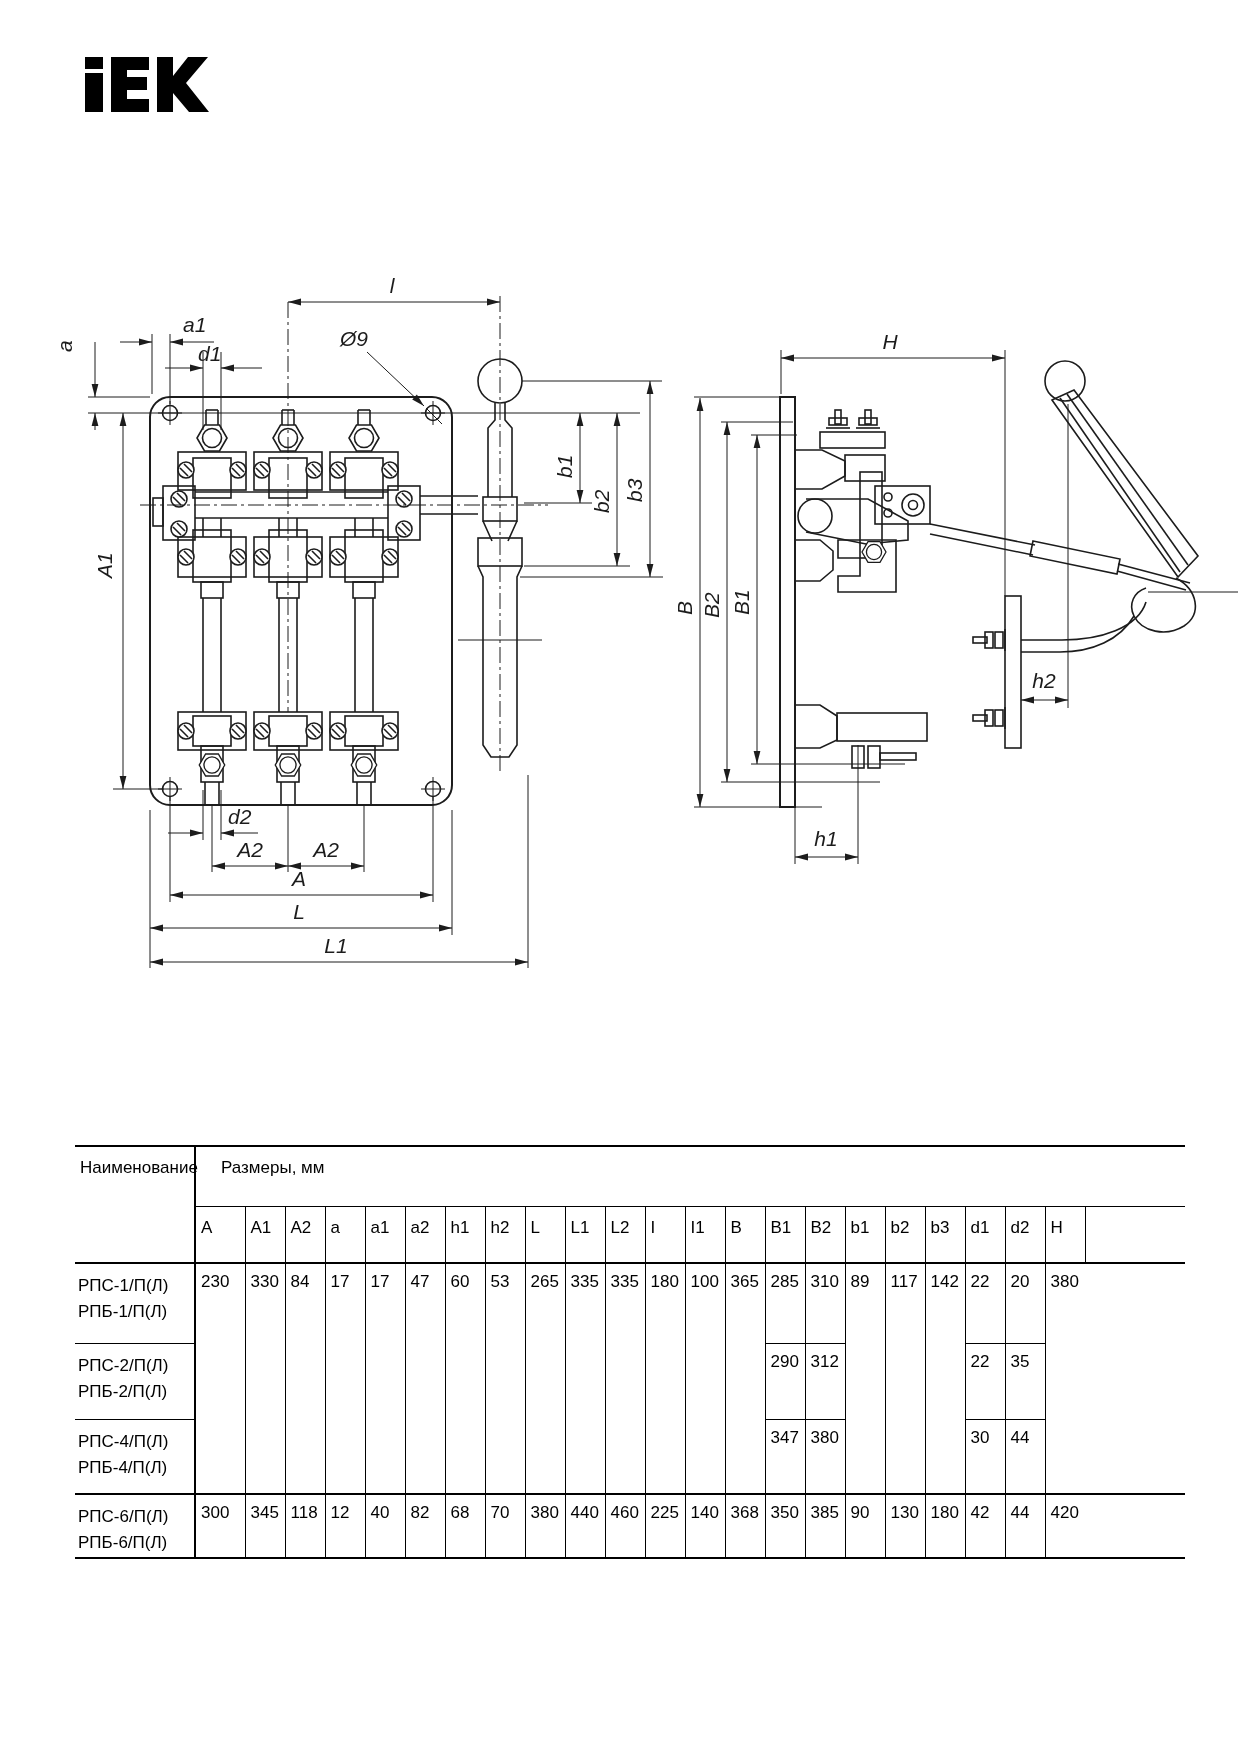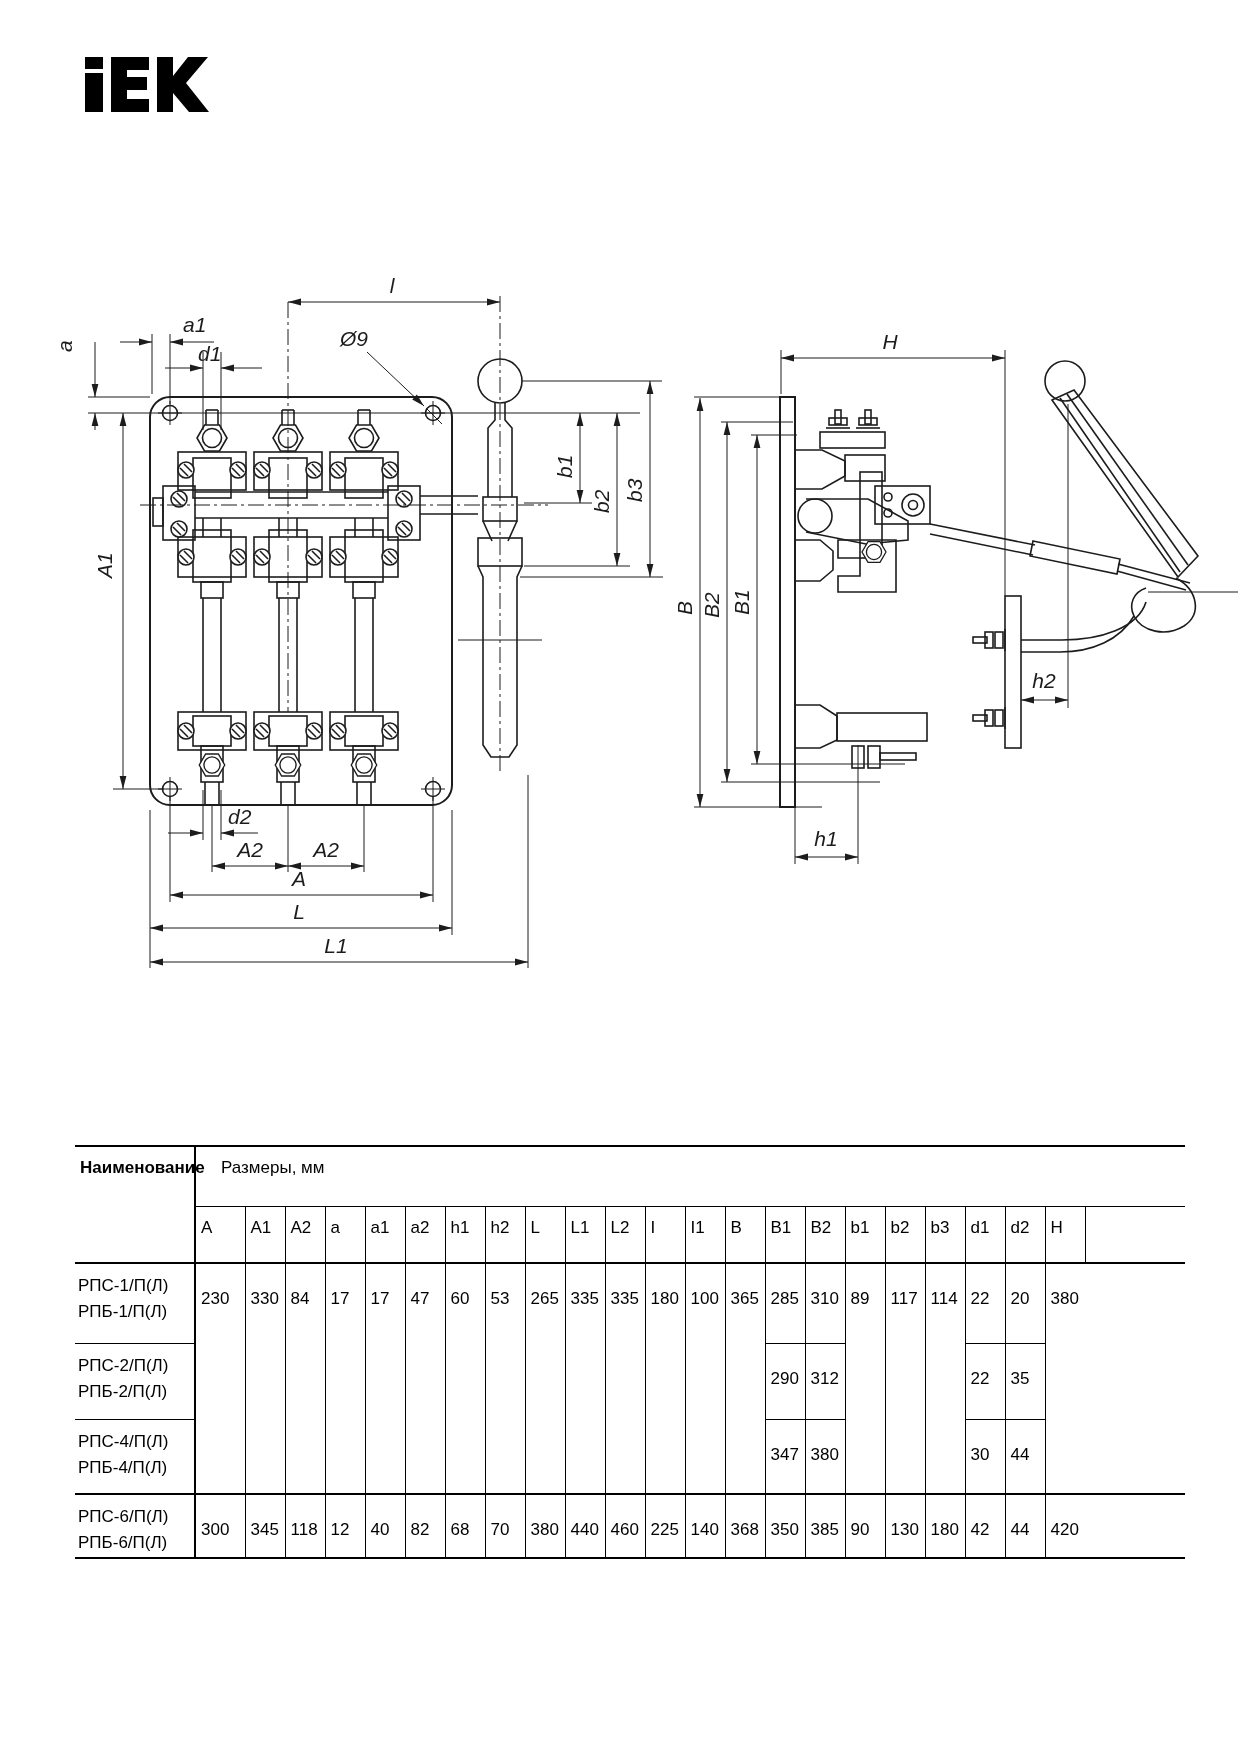--- a/index.html
+++ b/index.html
@@ -12,27 +12,27 @@
   svg .cl{stroke:#1c1c1c;stroke-width:1;fill:none;stroke-dasharray:16 4 3 4;}
   svg text{font-family:"Liberation Sans",sans-serif;font-style:italic;font-size:21px;
            fill:#1c1c1c;stroke:none;}
   #caption{position:absolute;left:76px;top:985px;font-size:26px;color:#000;
            letter-spacing:0.2px;}
   #dim-table{position:absolute;left:75px;top:1145px;width:1110px;border-collapse:collapse;
              table-layout:fixed;border-top:2px solid #000;border-bottom:2px solid #000;}
   #dim-table th,#dim-table td{font-size:17px;font-weight:normal;text-align:left;
              vertical-align:top;padding:8px 0 0 5px;white-space:nowrap;overflow:visible;
              line-height:1.55;box-sizing:border-box;}
-  #dim-table .name-h{border-right:2px solid #000;border-bottom:2px solid #000;font-weight:bold;}
+  #dim-table .name-h{border-right:2px solid #000;border-bottom:2px solid #000;}
   #dim-table .size-h{border-bottom:1px solid #000;padding-left:25px;}
   #dim-table .col-h{border-bottom:2px solid #000;border-right:1px solid #000;padding-top:8px;}
   #dim-table .ph-h{border-bottom:2px solid #000;}
   #dim-table .name-cell{border-right:2px solid #000;padding-left:3px;padding-top:9px;}
   #dim-table .nb{border-bottom:1px solid #000;}
-  #dim-table .v{border-right:1px solid #000;padding-top:22px;}
+  #dim-table .v{border-right:1px solid #000;padding-top:5px;}
   #dim-table .v.last{border-right:none;}
   #dim-table .sub{border-bottom:1px solid #000;}
   #dim-table .r4{border-top:2px solid #000;}
 </style>
 </head>
 <body>
 
 <div id="page">
 
   <svg style="left:85px;top:57px;" width="140" height="58" viewBox="0 0 140 58">
@@ -357,21 +357,21 @@
           <td class="v" rowspan="3">265</td>
           <td class="v" rowspan="3">335</td>
           <td class="v" rowspan="3">335</td>
           <td class="v" rowspan="3">180</td>
           <td class="v" rowspan="3">100</td>
           <td class="v" rowspan="3">365</td>
           <td class="v sub">285</td>
           <td class="v sub">310</td>
           <td class="v" rowspan="3">89</td>
           <td class="v" rowspan="3">117</td>
-          <td class="v" rowspan="3">114</td>
+          <td class="v" rowspan="3">142</td>
           <td class="v sub">22</td>
           <td class="v sub">20</td>
           <td class="v last" rowspan="3">380</td>
           <td rowspan="3"></td>
         </tr>
         <tr style="height: 76px;">
           <td class="name-cell nb">РПС-2/П(Л)<br>РПБ-2/П(Л)</td>
           <td class="v sub">290</td>
           <td class="v sub">312</td>
           <td class="v sub">22</td>

